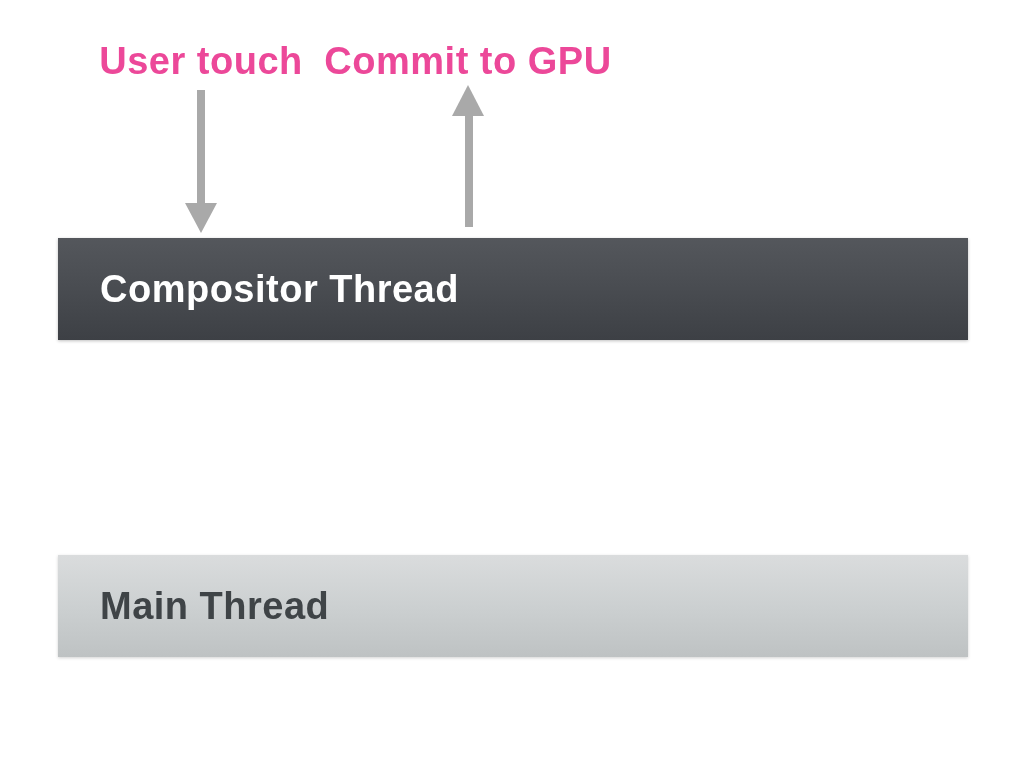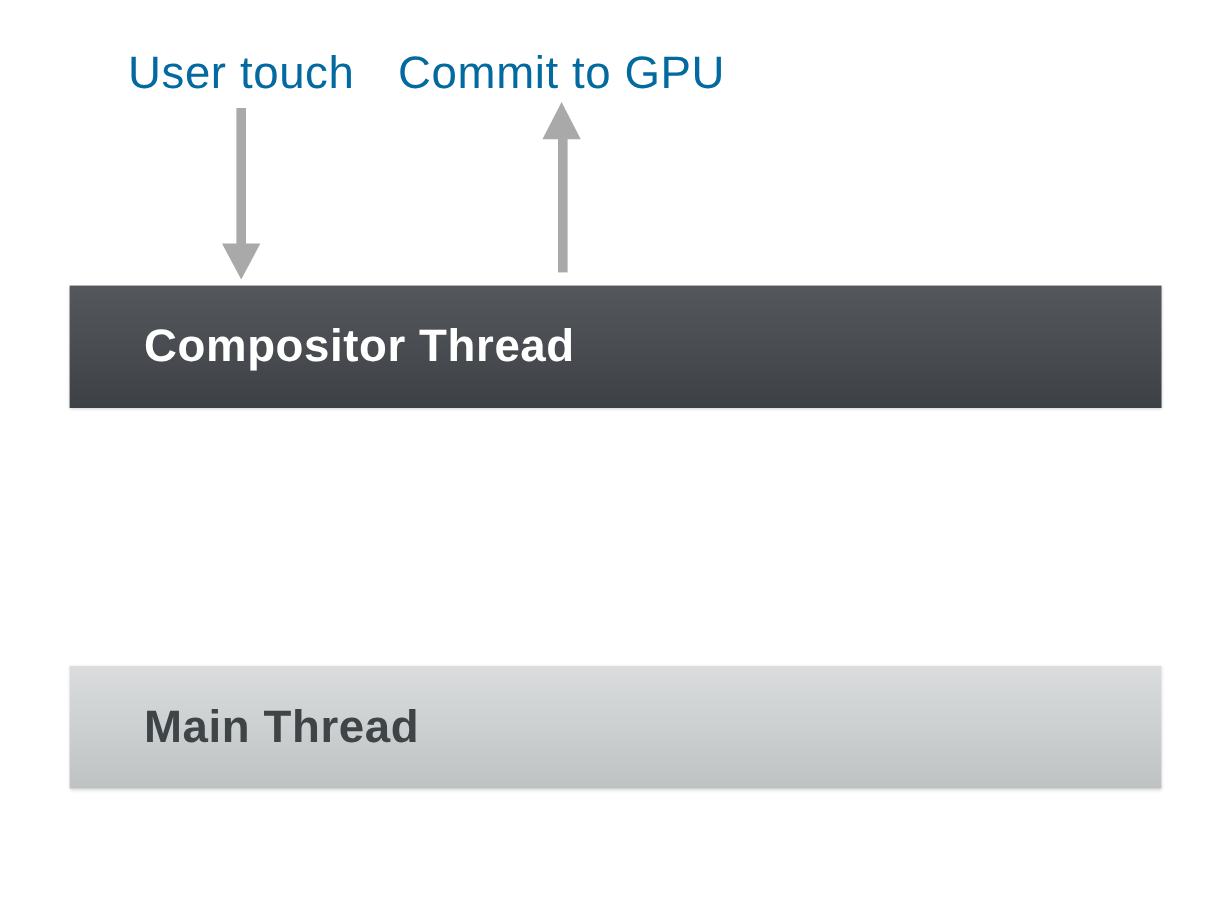--- a/index.html
+++ b/index.html
@@ -15,23 +15,23 @@
     background: #ffffff;
     overflow: hidden;
   }
 
   
   .top-label {
     position: absolute;
     top: 40px;
     transform: translateX(-50%);
     font-size: 38px;
-    font-weight: normal;
+    font-weight: bold;
     line-height: 42px;
-    color: #0369a1;
+    color: #ec4899;
     white-space: nowrap;
     letter-spacing: 0.5px;
   }
   .label-user-touch   { left: 201px; }
   .label-commit-gpu   { left: 468px; }
 
   
   .arrow { position: absolute; }
   .arrow .shaft {
     position: absolute;
@@ -63,21 +63,21 @@
   .arrow-up .shaft { left: 12.5px; top: 30px; height: 112px; }
 
   
   .thread-bar {
     position: absolute;
     left: 58px;
     width: 910px;
     height: 102px;
     display: flex;
     align-items: center;
-    padding-left: 62px;
+    padding-left: 42px;
     font-size: 38px;
     font-weight: bold;
     letter-spacing: 0.5px;
     white-space: nowrap;
   }
   .bar-compositor {
     top: 238px;
     background: linear-gradient(to bottom, #54575c 0%, #4a4d52 45%, #3d4045 100%);
     color: #ffffff;
     box-shadow: 0 1px 3px rgba(0,0,0,0.25);

